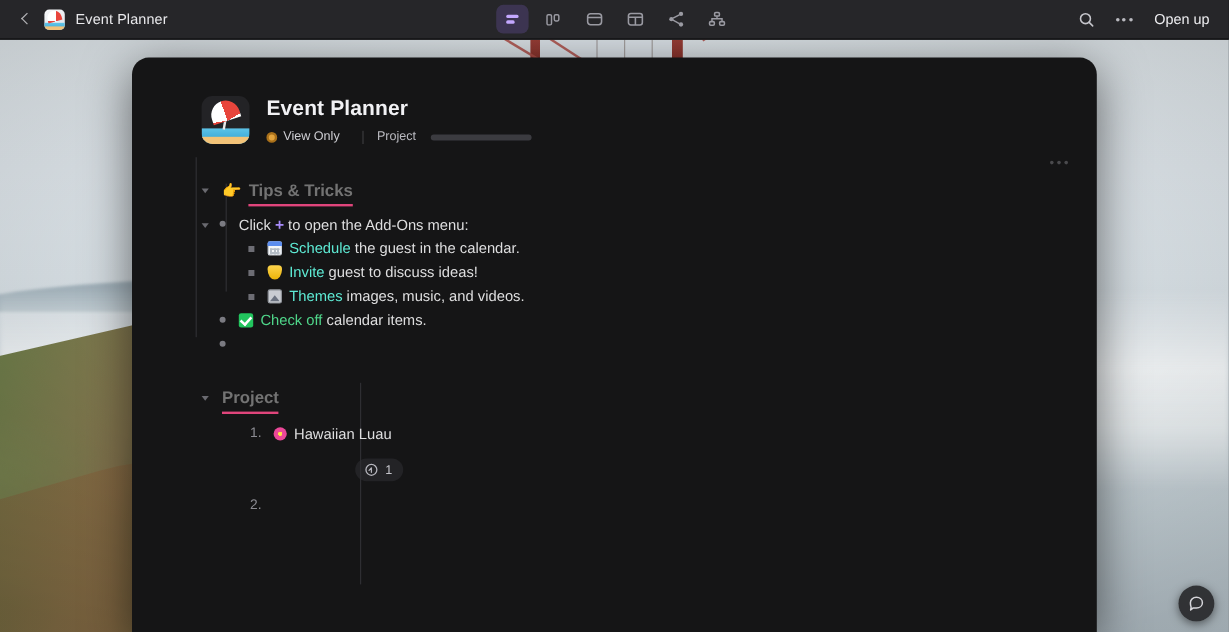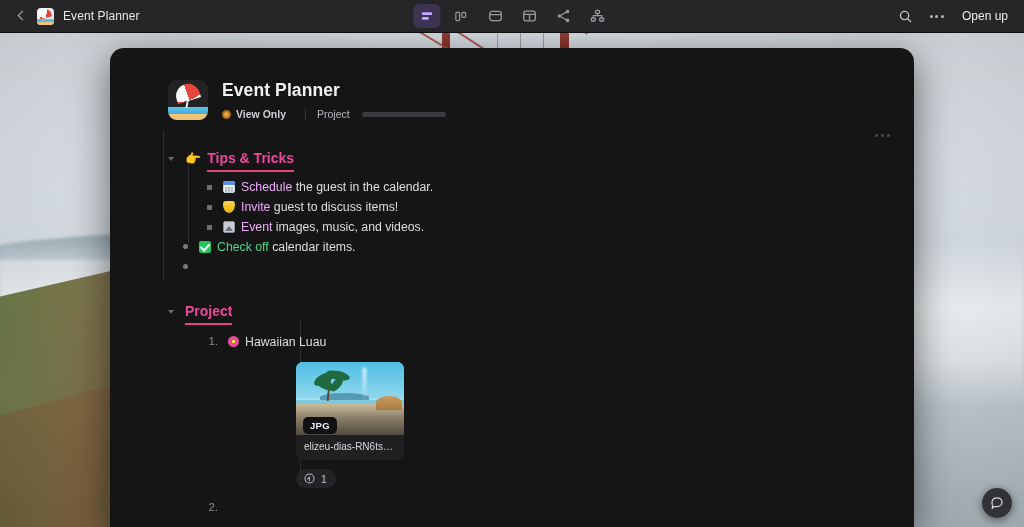--- a/index.html
+++ b/index.html
@@ -123,21 +123,21 @@
   .doc-emoji .u2 {
     position:absolute; left:7px; top:4px; width:24px; height:17px;
     background: conic-gradient(from 200deg at 50% 100%, #e8453c 0 22%, #ffffff 22% 44%, #e8453c 44% 66%, #ffffff 66% 88%, #e8453c 88% 100%);
     border-radius: 24px 24px 0 0; transform: rotate(-18deg);
   }
   .doc-emoji .pole { position:absolute; left:19px; top:10px; width:2px; height:18px; background:#e9e9e9; transform: rotate(10deg); }
   .doc-emoji .sea2 { position:absolute; left:0; bottom:0; width:100%; height:13px; background:linear-gradient(#5cc3e8,#2f9fd1); }
   .doc-emoji .sand2 { position:absolute; left:0; bottom:0; width:100%; height:6px; background:#f3c378; }
   .doc-title { color:#f1f1f4; font-size:17.5px; font-weight:600; letter-spacing:.1px; line-height:20px; }
   .doc-meta { display:flex; align-items:center; gap:0; margin-top:7px; }
-  .badge-viewonly { display:flex; align-items:center; gap:5px; padding:1px 8px 1px 0;font-weight:bold; }
+  .badge-viewonly { display:flex; align-items:center; gap:5px; padding:1px 8px 1px 0; }
   .badge-dot { width:9px; height:9px; border-radius:50%; background:#e2a33c; border:2px solid #a9701a; box-sizing:border-box; }
   .badge-viewonly span { color:#cfcfd4; font-size:10.5px; }
   .meta-sep { width:1px; height:11px; background:#3a3a3e; margin:0 11px; }
   .meta-archived { color:#b9b9bf; font-size:10.5px; }
   .meta-bar { width:84px; height:5px; border-radius:3px; background:#3b3b40; margin-left:12px; }
 
   
   .outline { padding:28px 0 0 0; position:relative; }
   .row { display:flex; align-items:flex-start; position:relative; min-height:20px; }
   .tri {
@@ -151,25 +151,25 @@
     border-left:3.5px solid transparent; border-right:3.5px solid transparent;
     border-top:4px solid #6a6a70; left:0; top:2px;
   }
   .tri.none::before { display:none; }
   .bullet-dot { width:14px; flex:none; display:flex; justify-content:center; margin-top:6px; }
   .bullet-dot i { width:5px; height:5px; border-radius:50%; background:#7b7b82; display:block; }
   .bullet-sq { width:14px; flex:none; display:flex; justify-content:center; margin-top:7px; }
   .bullet-sq i { width:5px; height:5px; background:#6d6d74; display:block; }
   .num { width:20px; flex:none; text-align:right; color:#8b8b92; font-size:11.5px; margin-top:2px; }
   .txt { color:#dededf; font-size:12.3px; line-height:19px; padding-left:7px; }
-  .lnk { color:#f0abfc; }
+  .lnk { color:#5eead4; }
   .lnk-green { color:#4fd68a; }
 
   .h-underline {
-    color:#ec4899; font-weight:700; font-size:14px; line-height:19px;
+    color:#737373; font-weight:700; font-size:14px; line-height:19px;
     border-bottom:2px solid #e0457b; display:inline-block; padding-bottom:2px;
   }
 
   .guide { position:absolute; width:1px; background:#2e2e32; left:0; top:0; }
 
   .indent1 { padding-left:58px; }
   .indent2 { padding-left:82px; }
   .indent-num { padding-left:88px; }
 
   
@@ -369,46 +369,57 @@
       <div class="guide" style="left:78px;top:32px;height:90px;"></div>
       <div class="guide" style="left:190px;top:198px;height:168px;"></div>
 
       <div class="row indent1" style="margin-bottom:6px;">
         <div class="tri open"></div>
         <div class="txt">
           <span class="g-hand">👉</span><span class="h-underline">Tips &amp; Tricks</span>
         </div>
       </div>
 
+      <div class="row indent1">
+        <div class="tri open"></div>
+        <div class="bullet-dot">
+            <i></i>
+          </div>
+        <div class="txt">
+          <span>Click</span>
+          <span class="g-plus">+</span>
+          <span>to open the Add-Ons menu:</span>
+        </div>
+      </div>
 
       <div class="row indent2">
         <div class="tri none"></div>
         <div class="bullet-sq">
             <i></i>
           </div>
         <div class="txt">
           <span class="g g-cal"></span><span class="lnk">Schedule</span><span> the guest in the calendar.</span>
         </div>
       </div>
       <div class="row indent2">
         <div class="tri none"></div>
         <div class="bullet-sq">
             <i></i>
           </div>
         <div class="txt">
-          <span class="g g-shield"></span><span class="lnk">Invite</span><span> guest to discuss items!</span>
+          <span class="g g-shield"></span><span class="lnk">Invite</span><span> guest to discuss ideas!</span>
         </div>
       </div>
       <div class="row indent2">
         <div class="tri none"></div>
         <div class="bullet-sq">
             <i></i>
           </div>
         <div class="txt">
-          <span class="g g-frame"></span><span class="lnk">Event</span><span> images, music, and videos.</span>
+          <span class="g g-frame"></span><span class="lnk">Themes</span><span> images, music, and videos.</span>
         </div>
       </div>
 
       <div class="row indent1">
         <div class="tri none"></div>
         <div class="bullet-dot">
             <i></i>
           </div>
         <div class="txt">
           <span class="g g-check"></span><span class="lnk-green">Check off</span><span> calendar items.</span>
@@ -430,37 +441,20 @@
       </div>
 
       <div class="row indent-num" style="margin-top:8px;">
         <div class="num">1.</div>
         <div class="txt" style="padding-left:10px;">
           <span class="g-flower"></span><span>Hawaiian Luau</span>
         </div>
       </div>
 
       <div style="padding-left:186px;">
-        <div class="imgcard">
-          <div class="thumb">
-            <div class="th-sky"></div>
-            <div class="th-mount"></div>
-            <div class="th-sea"></div>
-            <div class="th-sand"></div>
-            <div class="th-sun"></div>
-            <div class="th-trunk"></div>
-            <div class="th-fron" style="left:16%;top:16%;width:22px;height:10px;transform:rotate(-28deg);"></div>
-            <div class="th-fron" style="left:28%;top:12%;width:24px;height:9px;transform:rotate(12deg);"></div>
-            <div class="th-fron" style="left:18%;top:25%;width:20px;height:9px;transform:rotate(26deg);"></div>
-            <div class="th-fron" style="left:30%;top:24%;width:18px;height:8px;transform:rotate(-52deg);"></div>
-            <div class="th-hut"></div>
-          </div>
-          <div class="jpgbadge">JPG</div>
-          <div class="fname">elizeu-dias-RN6ts8…</div>
-        </div>
         <div class="replypill">
           <svg width="13" height="13" viewBox="0 0 16 16">
             <circle cx="8" cy="8" r="5.6" fill="none" stroke="#b7b7be" stroke-width="1.3"></circle>
             <path d="M5.6 8.6 L8 6.2 L8 10.6" fill="none" stroke="#b7b7be" stroke-width="1.3" stroke-linecap="round" stroke-linejoin="round"></path>
           </svg>
           <span>1</span>
         </div>
       </div>
 
       <div class="row indent-num" style="margin-top:10px;">

